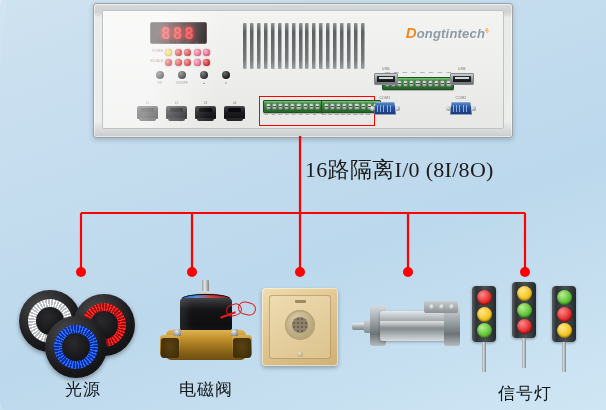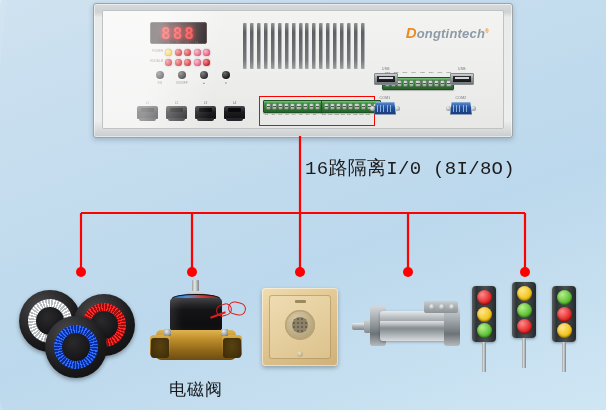--- a/index.html
+++ b/index.html
@@ -120,22 +120,22 @@
   
   .brand{position:absolute;right:14px;top:13px;font-style:italic;font-weight:bold;
     font-size:13px;color:#8d9aa8;letter-spacing:.2px;}
   .brand b{color:#f08a1e;font-size:15px;font-weight:bold;}
   .brand sup{font-size:5px;color:#f08a1e;vertical-align:super;}
 
   
   .tree{position:absolute;left:0;top:0;width:606px;height:410px;pointer-events:none;}
 
   
-  .caption{position:absolute;left:305px;top:155px;font-size:19px;color:#1c1c1c;
-    letter-spacing:.3px;white-space:nowrap;font-family:Liberation Mono, monospace;}
+  .caption{position:absolute;left:305px;top:155px;font-size:22px;color:#1c1c1c;
+    letter-spacing:.3px;white-space:nowrap;font-family:Liberation Serif, serif;}
 
   
   .dev{position:absolute;text-align:center;}
   .dev-label{font-size:17px;color:#14181c;font-family:"DejaVu Sans","Liberation Sans",sans-serif;
     letter-spacing:1px;white-space:nowrap;}
 
   
   .rings{position:relative;width:140px;height:90px;}
   .ring{position:absolute;width:62px;height:62px;border-radius:50%;
     background:radial-gradient(circle at 36% 28%,#4a4a4d,#1a1a1c 60%,#0b0b0c);
@@ -454,23 +454,24 @@
       </div>
     <div class="ring r">
         <i></i>
         <u></u>
       </div>
     <div class="ring b">
         <i></i>
         <u></u>
       </div>
   </div>
+  <div class="dev-label">光源</div>
 </div>
 
-<div class="dev" style="left:148px;top:278px;width:96px;">
+<div class="dev" style="left:158px;top:278px;width:96px;">
   <div class="valve">
     <div class="v-stem"></div>
       <div class="v-nut"></div>
     <div class="v-coiltop"></div>
       <div class="v-coil"></div>
     <div class="v-body"></div>
     <div class="v-lobe l"></div>
       <div class="v-lobe r"></div>
     <div class="v-port l"></div>
       <div class="v-port r"></div>
@@ -528,13 +529,14 @@
     </div>
     <div class="tl c">
       <div class="tl-box">
           <div class="bulb green"></div>
           <div class="bulb red"></div>
           <div class="bulb yellow"></div>
         </div>
       <div class="tl-pole"></div>
     </div>
   </div>
+  <div class="dev-label">信号灯</div>
 </div>
 
 </body></html>

